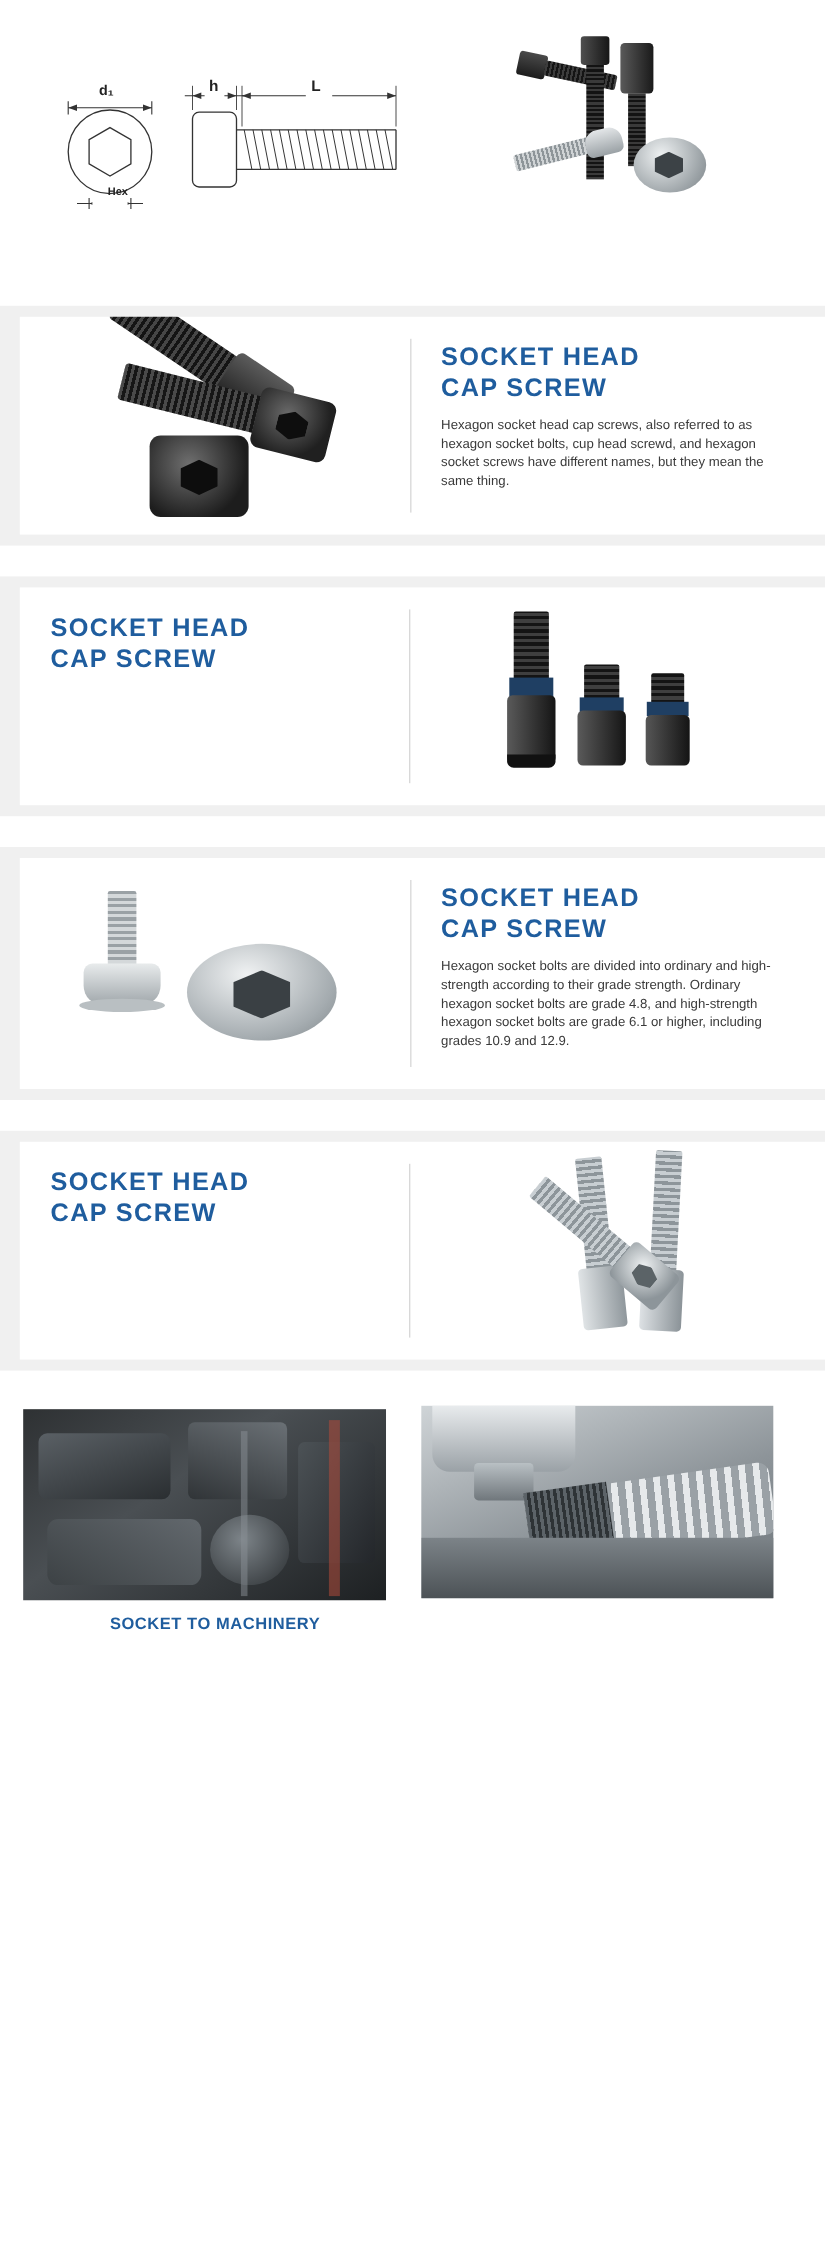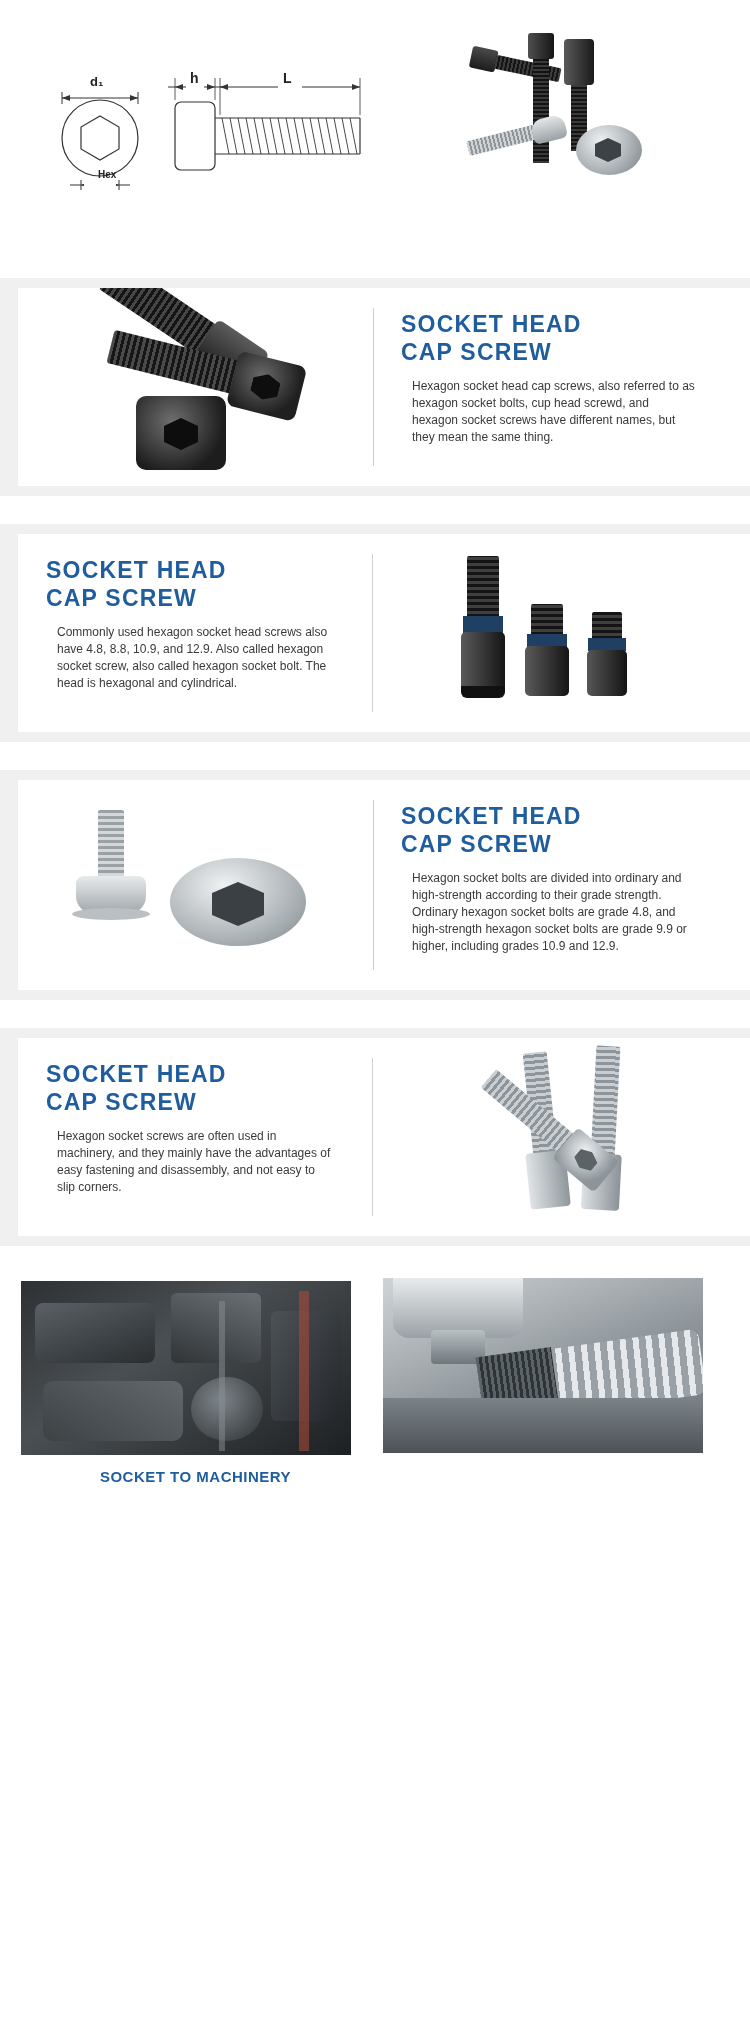--- a/index.html
+++ b/index.html
@@ -146,21 +146,21 @@
 
   h2.title {
     margin: 0 0 12px 0;
     font-size: 23px;
     line-height: 28px;
     font-weight: bold;
     letter-spacing: 1.2px;
     color: #1f5d9e;
   }
   p.body {
-    margin: 11px;
+    margin: 0;
     font-size: 12px;
     line-height: 17px;
     color: #3a3a3a;
     max-width: 300px;
   }
 
   
   .bottom {
     width: 750px;
     margin-top: 32px;
@@ -339,21 +339,20 @@
     </div>
   </div>
 
   <div class="feature right-text">
     <div class="inner">
       <div class="textcol" style="width:355px;">
         <h2 class="title">
           <span>SOCKET HEAD</span><br>
           <span>CAP SCREW</span>
         </h2>
-        <p class="body">Commonly used hexagon socket head screws also have 4.8, 8.8, 10.9, and 12.9. Also called hexagon socket screw, also called hexagon socket bolt. The head is hexagonal and cylindrical.</p>
       </div>
       <div class="divider"></div>
       <div class="media" style="width:359px;">
 
         <div class="screw" style="left:88px;top:22px;width:44px;height:140px;">
           <div style="position:absolute;left:6px;top:0;width:32px;height:64px;background:repeating-linear-gradient(0deg,#3f3f3f 0px,#3f3f3f 3px,#141414 3px,#141414 6px);border-radius:2px;"></div>
           <div style="position:absolute;left:2px;top:60px;width:40px;height:18px;background:#1f3f63;"></div>
           <div style="position:absolute;left:0;top:76px;width:44px;height:62px;border-radius:5px;background:linear-gradient(90deg,#5a5a5a,#151515);"></div>
           <div style="position:absolute;left:0;top:130px;width:44px;height:12px;border-radius:0 0 6px 6px;background:#111;"></div>
         </div>
@@ -385,33 +384,32 @@
           <div style="width:136px;height:88px;border-radius:50%;background:radial-gradient(ellipse at 40% 32%,#f0f2f3,#a5acb0 68%,#7d8488);"></div>
           <div style="position:absolute;left:42px;top:24px;width:52px;height:44px;background:#3a4044;clip-path:polygon(50% 0%,100% 25%,100% 75%,50% 100%,0% 75%,0% 25%);"></div>
         </div>
       </div>
       <div class="divider" style="height:170px;"></div>
       <div class="textcol" style="height:210px;">
         <h2 class="title">
           <span>SOCKET HEAD</span><br>
           <span>CAP SCREW</span>
         </h2>
-        <p class="body">Hexagon socket bolts are divided into ordinary and high-strength according to their grade strength. Ordinary hexagon socket bolts are grade 4.8, and high-strength hexagon socket bolts are grade 9.9 or higher, including grades 10.9 and 12.9.</p>
+        <p class="body">Hexagon socket bolts are divided into ordinary and high-strength according to their grade strength. Ordinary hexagon socket bolts are grade 4.8, and high-strength hexagon socket bolts are grade 6.1 or higher, including grades 10.9 and 12.9.</p>
       </div>
     </div>
   </div>
 
   <div class="feature right-text" style="height:218px;">
     <div class="inner">
       <div class="textcol" style="width:355px;">
         <h2 class="title">
           <span>SOCKET HEAD</span><br>
           <span>CAP SCREW</span>
         </h2>
-        <p class="body">Hexagon socket screws are often used in machinery, and they mainly have the advantages of easy fastening and disassembly, and not easy to slip corners.</p>
       </div>
       <div class="divider"></div>
       <div class="media" style="width:359px;">
 
         <div class="screw" style="left:150px;top:14px;width:40px;height:160px;transform:rotate(-6deg);">
           <div style="position:absolute;left:8px;top:0;width:24px;height:104px;background:repeating-linear-gradient(0deg,#c8ced2 0px,#c8ced2 3px,#8d959a 3px,#8d959a 6px);border-radius:2px;"></div>
           <div style="position:absolute;left:0;top:100px;width:40px;height:56px;border-radius:4px;background:linear-gradient(90deg,#e0e4e6,#8f979c);"></div>
         </div>
         <div class="screw" style="left:212px;top:8px;width:38px;height:170px;transform:rotate(3deg);">
           <div style="position:absolute;left:7px;top:0;width:24px;height:112px;background:repeating-linear-gradient(0deg,#c8ced2 0px,#c8ced2 3px,#8d959a 3px,#8d959a 6px);border-radius:2px;"></div>

